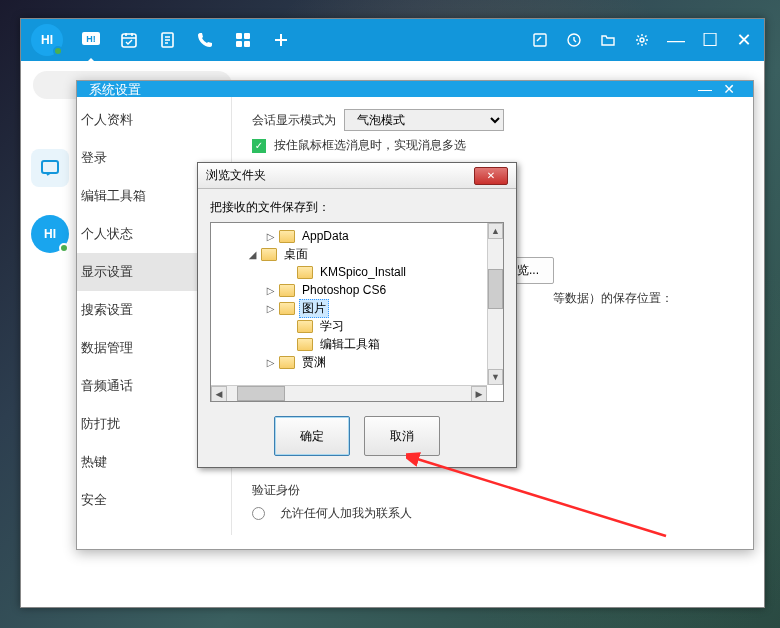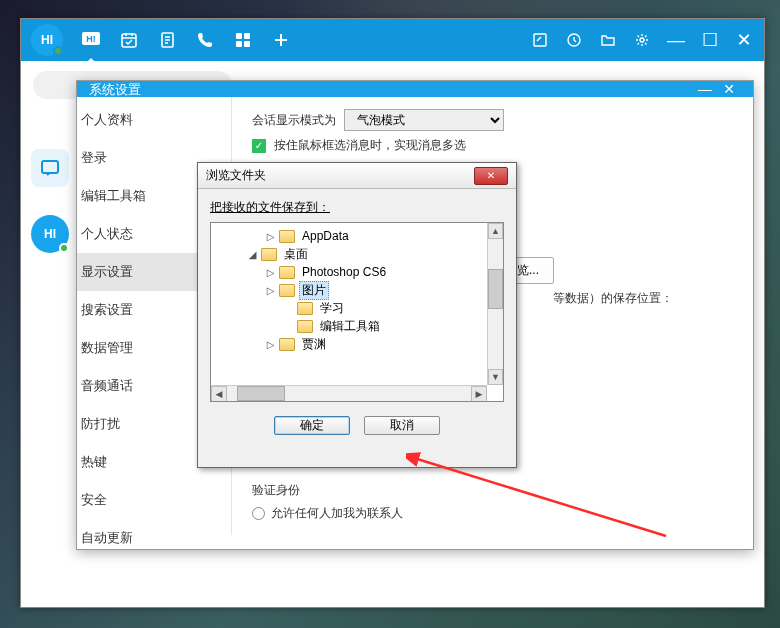--- a/index.html
+++ b/index.html
@@ -36,39 +36,39 @@
 .settings-nav { width:155px; background:#fff; border-right:1px solid #e5e5e5; padding:4px 0; }
 .nav-item { padding:10px 4px; font-size:13px; color:#333; cursor:pointer; }
 .nav-item.active { background:#e5e5e5; }
 .settings-content { flex:1; padding:6px 20px; font-size:12px; color:#333; }
 .row { display:flex; align-items:center; margin:6px 0; gap:8px; }
 .select { border:1px solid #aaa; padding:2px 8px; font-size:12px; width:160px; height:22px; }
 .chk { width:14px; height:14px; background:#2dbe60; color:#fff; display:inline-flex; align-items:center; justify-content:center; font-size:10px; }
 .pathbox { width:230px; height:28px; border:1px solid #aaa; }
 .btn-sm { border:1px solid #aaa; background:#fdfdfd; padding:4px 14px; font-size:12px; cursor:pointer; border-radius:2px; }
 .section-h { margin-top:30px; margin-bottom:6px; font-size:12px; color:#333; }
-.radio-row { display:flex; align-items:center; gap:6px; margin-top:6px; }
+.radio-row { display:flex; align-items:center; gap:15px; margin-top:6px; }
 .radio { width:13px; height:13px; border:1px solid #888; border-radius:50%; background:#fff; }
 
 
 .browse { position:absolute; top:162px; left:197px; width:320px; height:306px; background:#f0f0f0; border:1px solid #666; box-shadow:2px 2px 6px rgba(0,0,0,.4); font-size:12px; }
 .browse-title { height:26px; background:linear-gradient(#fff,#e8e8e8); border-bottom:1px solid #bbb; display:flex; align-items:center; padding:0 8px; }
 .browse-title .sp { flex:1; }
 .close-btn { width:34px; height:18px; background:linear-gradient(#e07875,#c9302c); border:1px solid #8b2320; border-radius:2px; color:#fff; display:flex; align-items:center; justify-content:center; font-size:10px; cursor:pointer; }
-.browse-label { padding:10px 12px 6px;text-decoration:underline; }
+.browse-label { padding:10px 12px 6px; }
 .tree-box { margin:0 12px; width:294px; height:180px; background:#fff; border:1px solid #888; overflow:auto; position:relative; }
 .tree { padding:4px 0; font-family:SimSun,monospace; font-size:12px; }
 .tree-row { display:flex; align-items:center; height:18px; white-space:nowrap; }
 .tree-indent { display:inline-block; }
 .exp { width:11px; height:11px; display:inline-flex; align-items:center; justify-content:center; color:#555; font-size:10px; margin-right:3px; cursor:pointer; }
 .folder { width:16px; height:13px; background:linear-gradient(#ffe9a8,#f7ce6b); border:1px solid #c9a23a; border-radius:1px; margin-right:4px; display:inline-block; }
 .tree-row.selected .lbl { background:#cce8ff; border:1px dotted #3399ff; padding:0 2px; }
 .tree-row .lbl { padding:0 3px; }
 .browse-btns { display:flex; justify-content:center; gap:14px; padding:14px 0 0; }
-.dlg-btn { width:76px; height:19px; border:1px solid #8a8a8a; background:linear-gradient(#fdfdfd,#e6e6e6); font-size:12px; cursor:pointer; border-radius:2px; }
+.dlg-btn { width:76px; height:40px; border:1px solid #8a8a8a; background:linear-gradient(#fdfdfd,#e6e6e6); font-size:12px; cursor:pointer; border-radius:2px; }
 .dlg-btn.primary { border:1px solid #3c7fb1; box-shadow:inset 0 0 0 1px #a8d8f0; }
 .hscroll { position:absolute; bottom:0; left:0; right:16px; height:16px; background:#f0f0f0; border-top:1px solid #ccc; display:flex; }
 .hscroll .arr { width:16px; height:16px; border:1px solid #bbb; background:#e8e8e8; display:flex; align-items:center; justify-content:center; font-size:9px; color:#555; cursor:pointer; }
 .hscroll .track { flex:1; position:relative; }
 .hscroll .thumb { position:absolute; left:10px; width:48px; top:0; bottom:0; background:#cdcdcd; border:1px solid #aaa; }
 .vscroll { position:absolute; top:0; right:0; bottom:16px; width:16px; background:#f0f0f0; border-left:1px solid #ccc; }
 .vscroll .arr { height:16px; border:1px solid #bbb; background:#e8e8e8; display:flex; align-items:center; justify-content:center; font-size:9px; color:#555; cursor:pointer; }
 .vscroll .track { position:absolute; top:16px; bottom:16px; left:0; right:0; }
 .vscroll .thumb { position:absolute; top:30px; height:40px; left:0; right:0; background:#cdcdcd; border:1px solid #aaa; }
 
@@ -186,21 +186,20 @@
         <div class="nav-item">登录</div>
         <div class="nav-item">编辑工具箱</div>
         <div class="nav-item">个人状态</div>
         <div class="nav-item active">显示设置</div>
         <div class="nav-item">搜索设置</div>
         <div class="nav-item">数据管理</div>
         <div class="nav-item">音频通话</div>
         <div class="nav-item">防打扰</div>
         <div class="nav-item">热键</div>
         <div class="nav-item">安全</div>
-        <div class="nav-item">自动更新</div>
       </div>
     <div class="settings-content">
       <div class="row">
         <span>会话显示模式为</span>
         <select class="select"><option>气泡模式</option></select>
       </div>
       <div class="row">
         <span class="chk">✓</span>
         <span>按住鼠标框选消息时，实现消息多选</span>
       </div>
@@ -238,20 +237,26 @@
           <span class="tree-indent" style="width: 54px;"></span>
           <span class="exp">▷</span>
           <span class="folder"></span>
           <span class="lbl">AppData</span>
         </div>
         <div class="tree-row">
           <span class="tree-indent" style="width: 36px;"></span>
           <span class="exp">◢</span>
           <span class="folder"></span>
           <span class="lbl">桌面</span>
+        </div>
+        <div class="tree-row">
+          <span class="tree-indent" style="width: 72px;"></span>
+          <span class="exp"></span>
+          <span class="folder"></span>
+          <span class="lbl">KMSpico_Install</span>
         </div>
         <div class="tree-row">
           <span class="tree-indent" style="width: 54px;"></span>
           <span class="exp">▷</span>
           <span class="folder"></span>
           <span class="lbl">Photoshop CS6</span>
         </div>
         <div class="tree-row selected">
           <span class="tree-indent" style="width: 54px;"></span>
           <span class="exp">▷</span>

